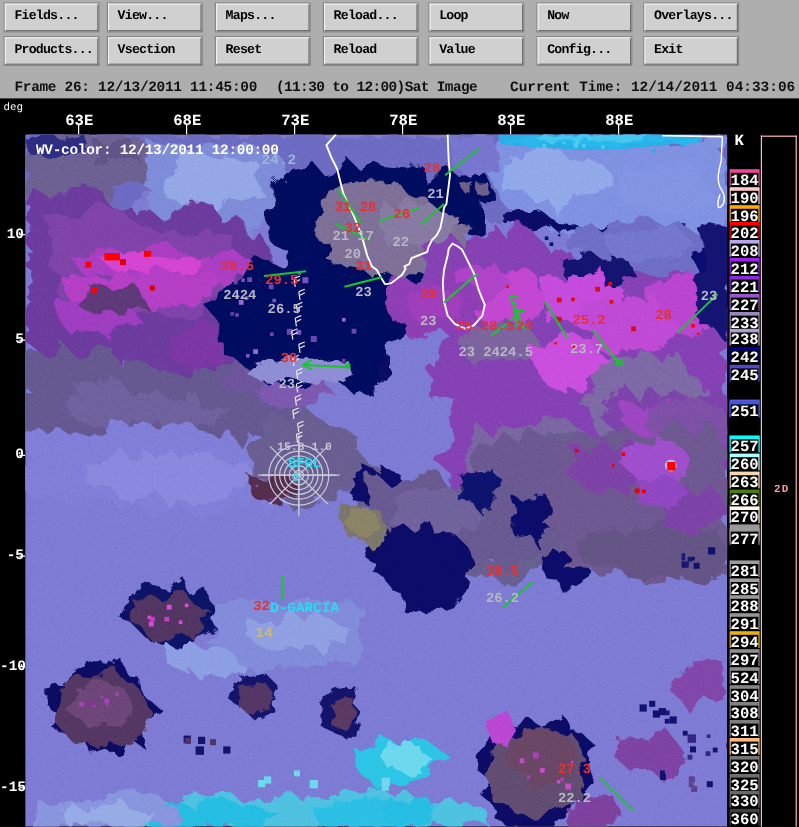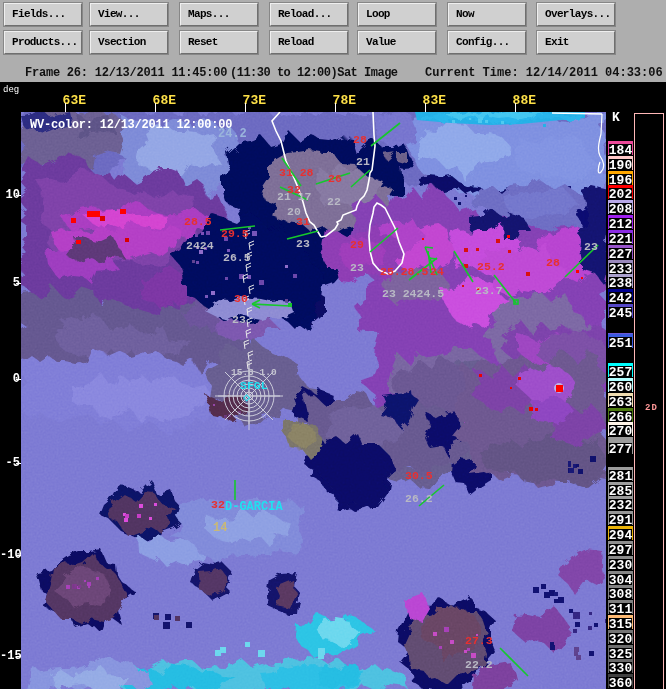--- a/index.html
+++ b/index.html
@@ -4,22 +4,22 @@
 html,body {width:666px;height:689px;background:#000;overflow:hidden;
   font-family:"Liberation Mono",monospace;position:relative}
 .topbar {position:absolute;left:0;top:0;width:666px;height:82px;background:#aeaeae}
 .btn {position:absolute;width:78px;height:23px;background:#d0d0d0;
   border:1px solid;border-color:#efefef #6f6f6f #6f6f6f #efefef;
   box-shadow:0 0 0 1px #878787;
   font:bold 11px "Liberation Mono",monospace;letter-spacing:-0.65px;color:#000;
   line-height:21px;padding-left:7px}
 .status span {position:absolute;top:66px;
   font:bold 12px "Liberation Mono",monospace;color:#111;white-space:pre}
-.lon {position:absolute;top:93px;width:40px;text-align:right;
-  font:bold 13px "Liberation Mono",monospace;color:#fde047}
+.lon {position:absolute;top:93px;width:40px;text-align:center;
+  font:bold 13px "Liberation Mono",monospace;color:#ffffff}
 .tick {position:absolute;top:103px;width:1px;height:9px;background:#fff}
 .lat {position:absolute;left:0px;width:20px;text-align:right;
   font:bold 12px "Liberation Mono",monospace;color:#fff}
 .ltick {position:absolute;left:16px;width:5px;height:1px;background:#fff}
 .deg {position:absolute;left:3px;top:85px;font:9px "Liberation Mono",monospace;color:#fff}
 .k {position:absolute;left:612px;top:110px;font:bold 13px "Liberation Mono",monospace;color:#fff}
 .cell {position:absolute;left:608px;width:25px;height:14px;text-align:center}
 .cell span {font:bold 13px "Liberation Mono",monospace;color:#fff;background:#000;
   line-height:14px;display:inline-block}
 .pbox {position:absolute;left:634px;top:113px;width:30px;height:576px;
@@ -36,21 +36,21 @@
 <div class="btn" style="left:448px;top:3px">Now</div>
 <div class="btn" style="left:537px;top:3px">Overlays...</div>
 <div class="btn" style="left:4px;top:31px">Products...</div>
 <div class="btn" style="left:90px;top:31px">Vsection</div>
 <div class="btn" style="left:180px;top:31px">Reset</div>
 <div class="btn" style="left:270px;top:31px">Reload</div>
 <div class="btn" style="left:358px;top:31px">Value</div>
 <div class="btn" style="left:448px;top:31px">Config...</div>
 <div class="btn" style="left:537px;top:31px">Exit</div>
 <div class="status">
-    <span style="left:25px;letter-spacing:-0.23px">Frame 26: 12/13/2011 11:45:00</span>
+    <span style="left:12px;letter-spacing:-0.23px">Frame 26: 12/13/2011 11:45:00</span>
     <span style="left:230px;letter-spacing:-0.5px">(11:30 to 12:00)Sat Image</span>
     <span style="left:425px">Current Time: 12/14/2011 04:33:06</span>
   </div>
 <div class="deg">deg</div>
 <div class="lon" style="left:46px">63E</div>
 <div class="lon" style="left:136px">68E</div>
 <div class="lon" style="left:226px">73E</div>
 <div class="lon" style="left:316px">78E</div>
 <div class="lon" style="left:406px">83E</div>
 <div class="lon" style="left:496px">88E</div>
@@ -501,24 +501,24 @@
 <div class="cell" style="top:363px;background:#2090ff"><span>254</span></div>
 <div class="cell" style="top:363.1px;background:#00ffff"><span>257</span></div>
 <div class="cell" style="top:378.0px;background:#b0ffff"><span>260</span></div>
 <div class="cell" style="top:392.8px;background:#f0dcb0"><span>263</span></div>
 <div class="cell" style="top:408px;background:#4d7c0f"><span>266</span></div>
 <div class="cell" style="top:422.4px;background:#fff4e8"><span>270</span></div>
 <div class="cell" style="top:437.2px;background:#989898"><span>273</span></div>
 <div class="cell" style="top:440px;background:#9a9a9a"><span>277</span></div>
 <div class="cell" style="top:466.8px;background:#9c9c9c"><span>281</span></div>
 <div class="cell" style="top:481.6px;background:#9e9e9e"><span>285</span></div>
-<div class="cell" style="top:496.4px;background:#9a9a9a"><span>232</span></div>
+<div class="cell" style="top:496.4px;background:#9a9a9a"><span>288</span></div>
 <div class="cell" style="top:511.2px;background:#969696"><span>291</span></div>
 <div class="cell" style="top:526.1px;background:#eab308"><span>294</span></div>
 <div class="cell" style="top:540.9px;background:#8e8e8e"><span>297</span></div>
-<div class="cell" style="top:555.7px;background:#8a8a8a"><span>230</span></div>
+<div class="cell" style="top:555.7px;background:#8a8a8a"><span>524</span></div>
 <div class="cell" style="top:570.5px;background:#868686"><span>304</span></div>
 <div class="cell" style="top:585.3px;background:#828282"><span>308</span></div>
 <div class="cell" style="top:600.1px;background:#7e7e7e"><span>311</span></div>
 <div class="cell" style="top:614.9px;background:#fdba74"><span>315</span></div>
 <div class="cell" style="top:629.7px;background:#747474"><span>320</span></div>
 <div class="cell" style="top:644.5px;background:#6e6e6e"><span>325</span></div>
 <div class="cell" style="top:659.4px;background:#686868"><span>330</span></div>
 <div class="cell" style="top:674.2px;background:#404040"><span>360</span></div>
 </body></html>

